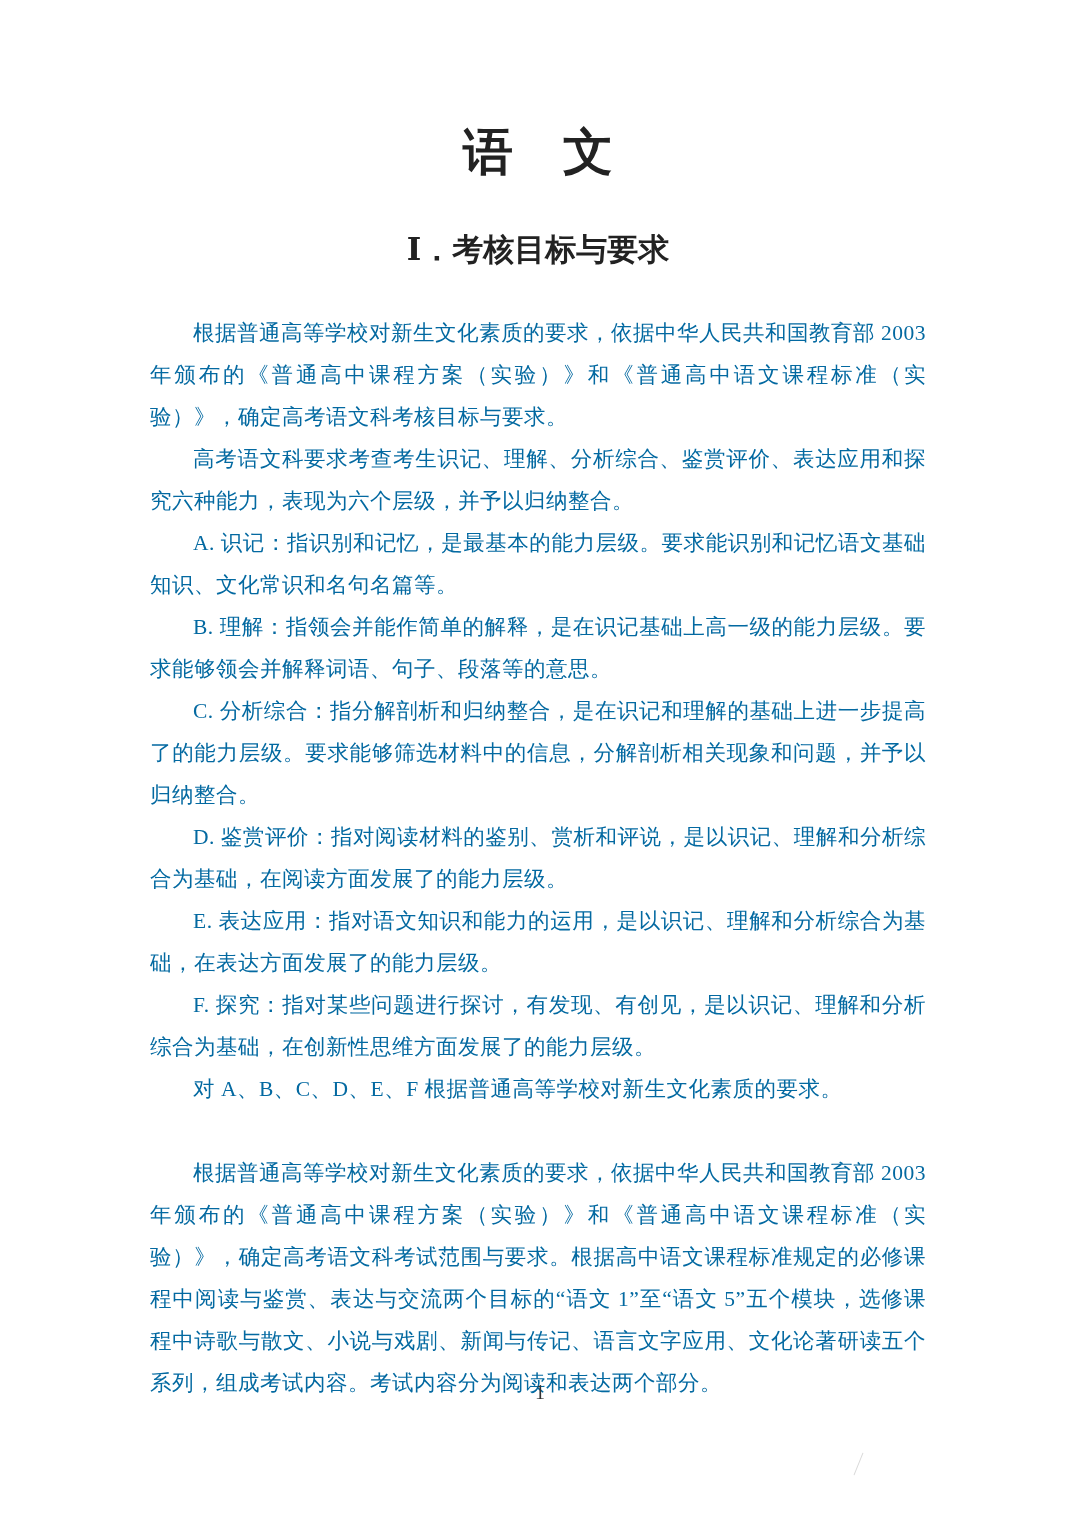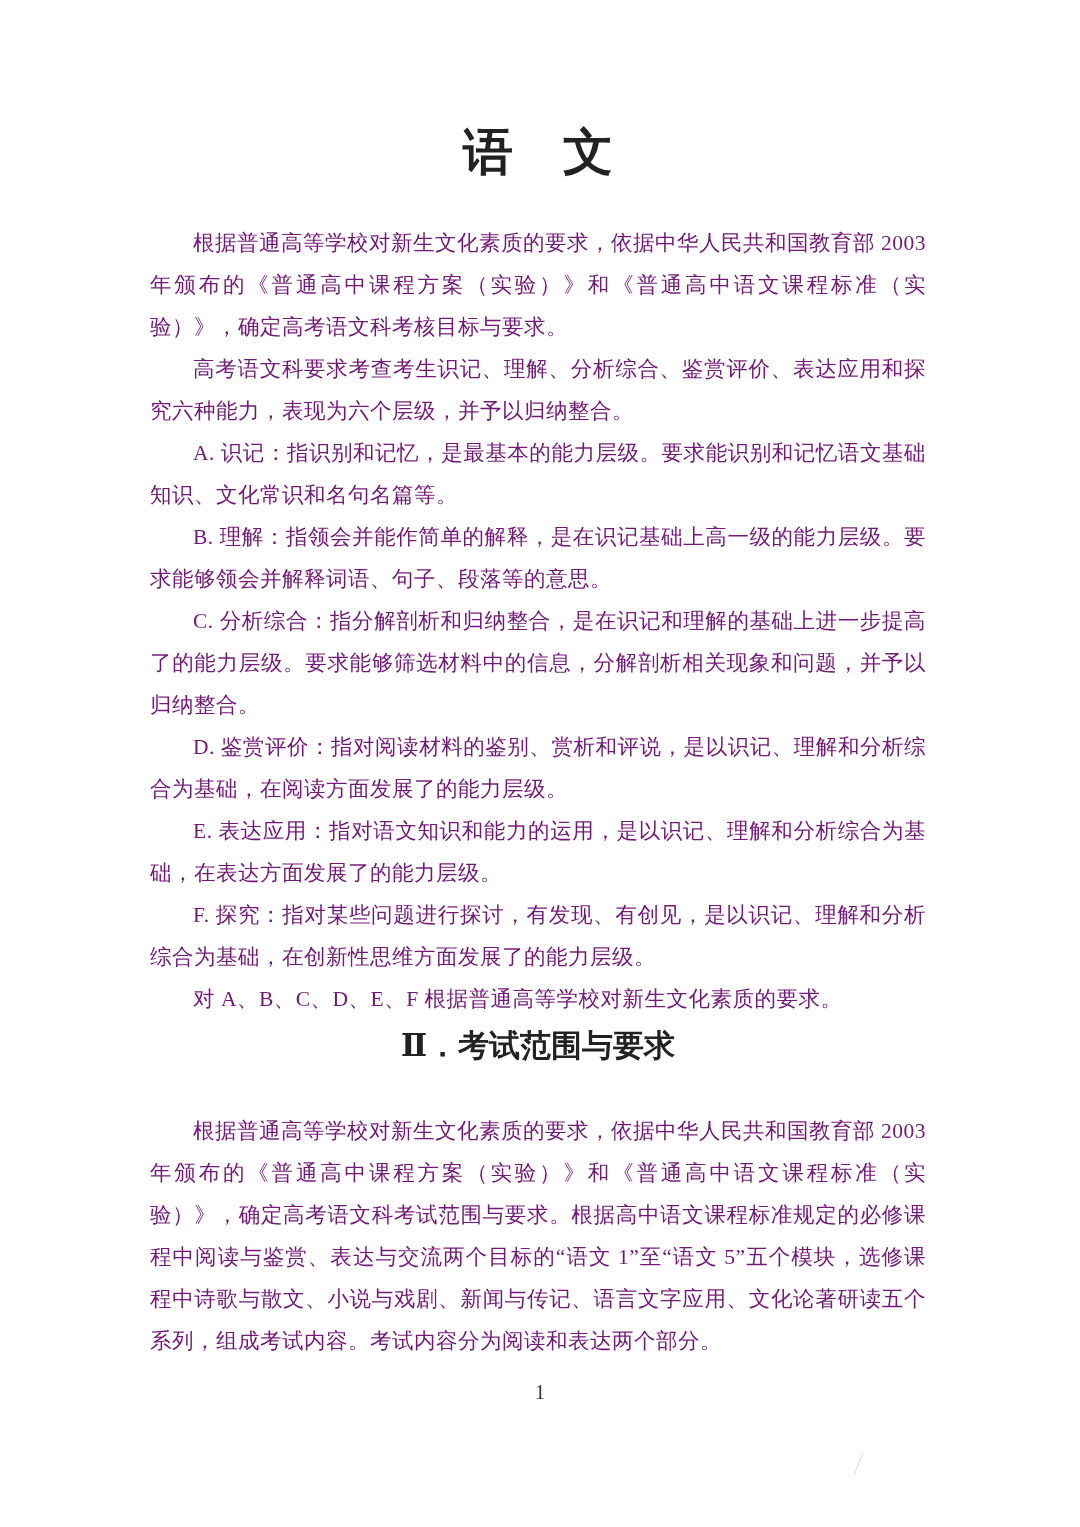--- a/index.html
+++ b/index.html
@@ -40,21 +40,21 @@
   }
   .heading-1 { margin: 46px 0 0 0; }
   .heading-2 { margin: 4px 0 0 0; }
   .para {
     margin: 0;
     font-size: 21.5px;
     line-height: 42px;
     text-align: justify;
     text-indent: 2em;
     letter-spacing: 0.5px;
-    color: #701a75;
+    color: #0369a1;
   }
   .body-1 { margin-top: 40px; }
   .body-2 { margin-top: 42px; }
   .page-number {
     position: absolute;
     left: 0;
     top: 1380px;
     width: 100%;
     text-align: center;
     font-size: 20px;
@@ -73,34 +73,34 @@
 </style>
 </head>
 <body>
 
 <div class="page">
   <div class="content">
 
     <h1 class="doc-title">语　文</h1>
 
     <section>
+      <h2 class="section-heading heading-1">Ⅰ．考核目标与要求</h2>
 
       <p class="para body-1">根据普通高等学校对新生文化素质的要求，依据中华人民共和国教育部 2003 年颁布的《普通高中课程方案（实验）》和《普通高中语文课程标准（实验）》，确定高考语文科考核目标与要求。</p>
       <p class="para">高考语文科要求考查考生识记、理解、分析综合、鉴赏评价、表达应用和探究六种能力，表现为六个层级，并予以归纳整合。</p>
       <p class="para">A. 识记：指识别和记忆，是最基本的能力层级。要求能识别和记忆语文基础知识、文化常识和名句名篇等。</p>
       <p class="para">B. 理解：指领会并能作简单的解释，是在识记基础上高一级的能力层级。要求能够领会并解释词语、句子、段落等的意思。</p>
       <p class="para">C. 分析综合：指分解剖析和归纳整合，是在识记和理解的基础上进一步提高了的能力层级。要求能够筛选材料中的信息，分解剖析相关现象和问题，并予以归纳整合。</p>
       <p class="para">D. 鉴赏评价：指对阅读材料的鉴别、赏析和评说，是以识记、理解和分析综合为基础，在阅读方面发展了的能力层级。</p>
       <p class="para">E. 表达应用：指对语文知识和能力的运用，是以识记、理解和分析综合为基础，在表达方面发展了的能力层级。</p>
       <p class="para">F. 探究：指对某些问题进行探讨，有发现、有创见，是以识记、理解和分析综合为基础，在创新性思维方面发展了的能力层级。</p>
       <p class="para">对 A、B、C、D、E、F 根据普通高等学校对新生文化素质的要求。</p>
     </section>
 
     <section>
-      <h2 class="section-heading heading-2">Ⅱ．考试范围与要求</h2>
 
       <p class="para body-2">根据普通高等学校对新生文化素质的要求，依据中华人民共和国教育部 2003 年颁布的《普通高中课程方案（实验）》和《普通高中语文课程标准（实验）》，确定高考语文科考试范围与要求。根据高中语文课程标准规定的必修课程中阅读与鉴赏、表达与交流两个目标的“语文 1”至“语文 5”五个模块，选修课程中诗歌与散文、小说与戏剧、新闻与传记、语言文字应用、文化论著研读五个系列，组成考试内容。考试内容分为阅读和表达两个部分。</p>
     </section>
 
   </div>
 
   <div class="page-number">1</div>
 
   <div class="scan-artifact"></div>
 </div>

